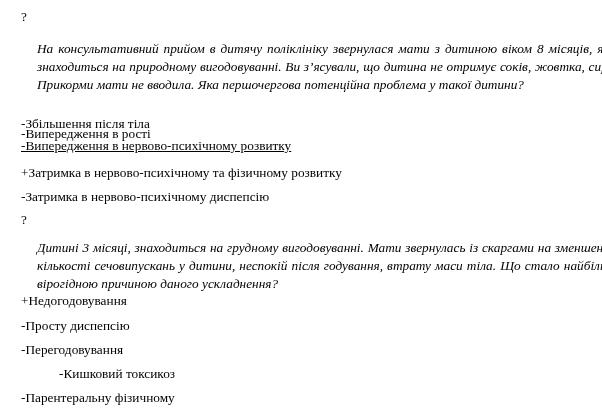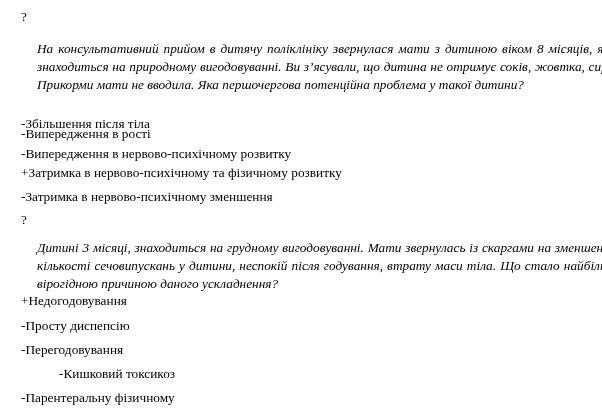--- a/index.html
+++ b/index.html
@@ -47,23 +47,23 @@
 </head>
 <body>
 
 <div class="page">
 
   <div class="qmark" style="top:9px;">?</div>
   <p class="question" style="top:36px;">На консультативний прийом в дитячу поліклініку звернулася мати з дитиною віком 8 місяців, яка знаходиться на природному вигодовуванні. Ви з’ясували, що дитина не отримує соків, жовтка, сиру. Прикорми мати не вводила. Яка першочергова потенційна проблема у такої дитини?</p>
 
   <div class="option" style="top:92px;margin-top:34px;">-Випередження в рості</div>
   <div class="option" style="top:116px;">-Збільшення після тіла</div>
-  <div class="option" style="top:146px;">-Випередження в нервово-психічному розвитку</div>
+  <div class="option" style="top:138px;text-decoration:underline;">-Випередження в нервово-психічному розвитку</div>
   <div class="option" style="top:165px;">+Затримка в нервово-психічному та фізичному розвитку</div>
-  <div class="option" style="top:189px;">-Затримка в нервово-психічному зменшення</div>
+  <div class="option" style="top:189px;">-Затримка в нервово-психічному диспепсію</div>
 
   <div class="qmark" style="top:212px;">?</div>
   <p class="question" style="top:235px;">Дитині 3 місяці, знаходиться на грудному вигодовуванні. Мати звернулась  із скаргами на зменшення кількості сечовипускань у дитини, неспокій після годування, втрату маси тіла. Що стало найбільш вірогідною причиною даного ускладнення?</p>
 
   <div class="option" style="top:293px;">+Недогодовування</div>
   <div class="option" style="top:318px;">-Просту диспепсію</div>
   <div class="option" style="top:342px;">-Перегодовування</div>
   <div class="option" style="top:366px;margin-left:38px;">-Кишковий токсикоз</div>
   <div class="option" style="top:390px;">-Парентеральну фізичному</div>
 

